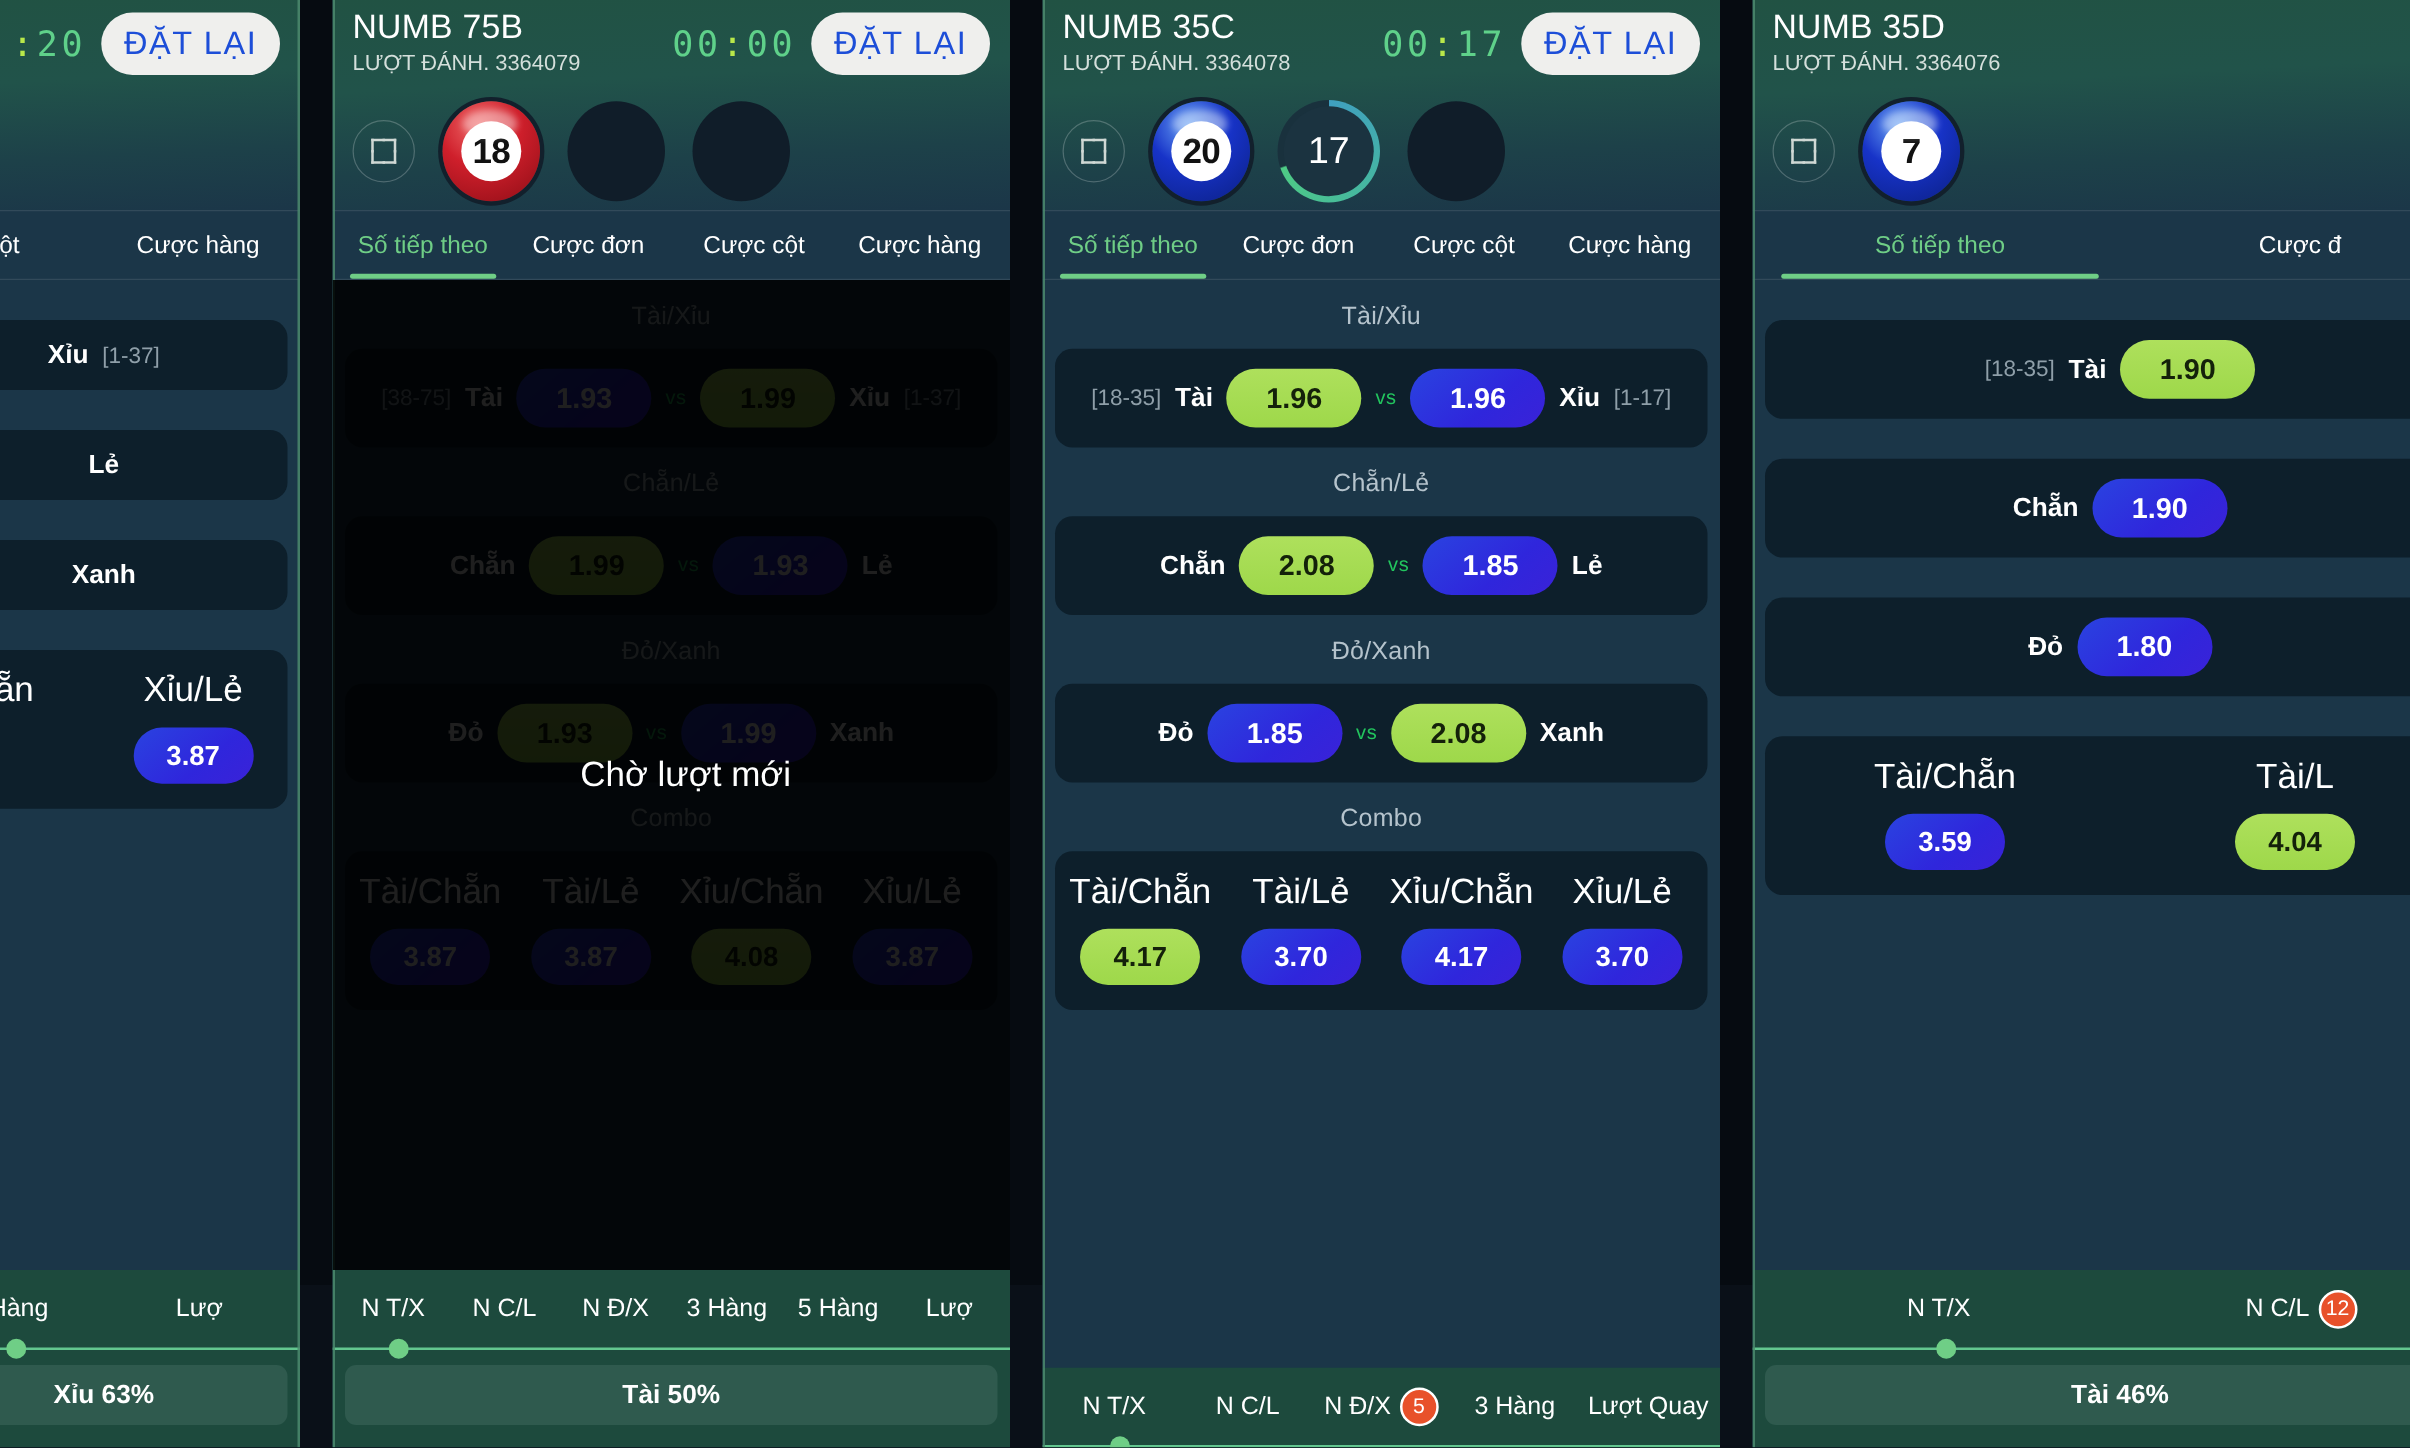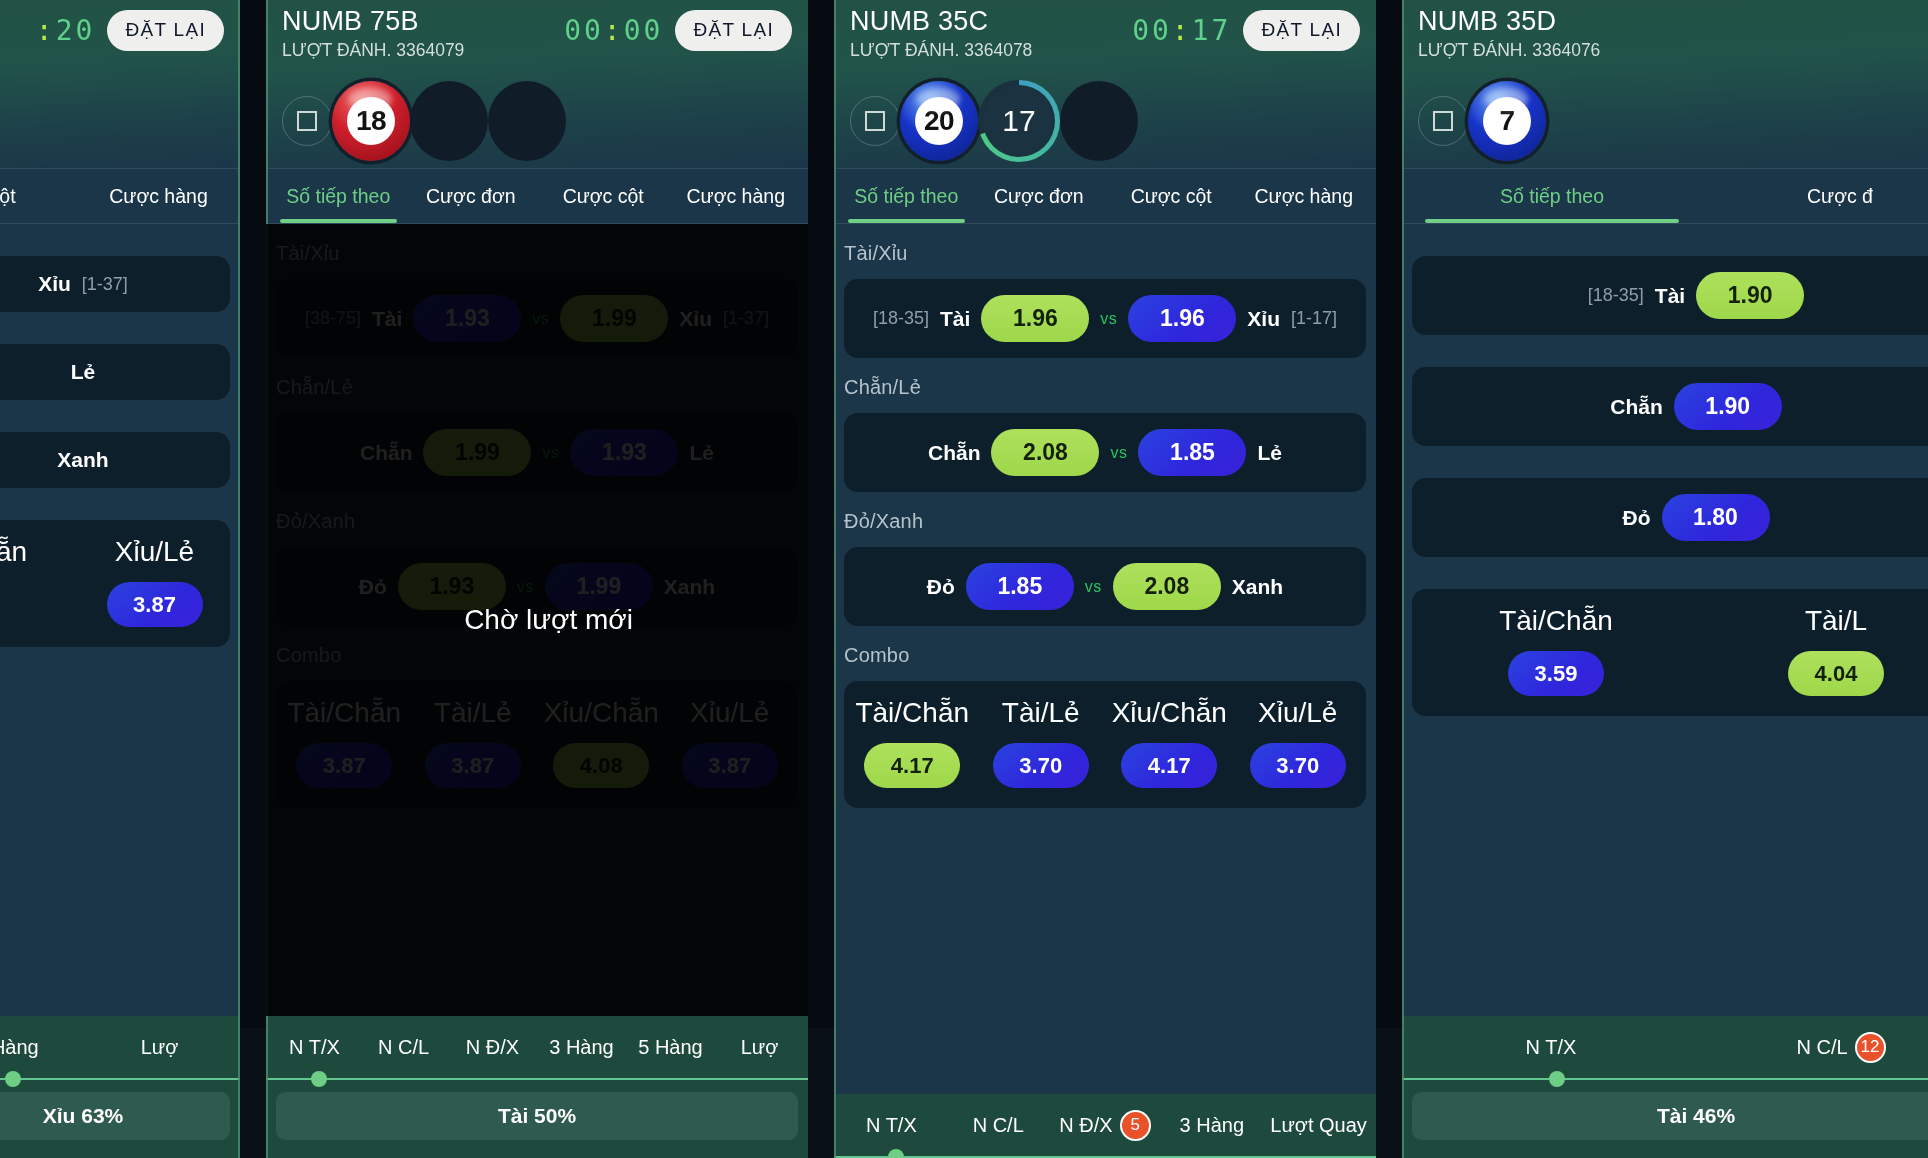--- a/index.html
+++ b/index.html
@@ -62,29 +62,29 @@
     font-size: 17.5px; color: #d4dfdb; font-weight: 400;
     line-height: 22px; margin-top: 2px; white-space: nowrap;
   }
   .hdr-right { display: flex; align-items: center; gap: 12px; padding-top: 4px; }
   .timer {
     font-size: 28px; color: #5fd18a; letter-spacing: 3px;
     font-family: "DejaVu Sans Mono", monospace; white-space: nowrap;
   }
   .timer .colon { color: #b9e84a; }
   .reset-btn {
-    background: #efefed; color: #0f172a;
-    font-size: 19px; letter-spacing: 1.3px;
+    background: #efefed; color: #1d4ed8;
+    font-size: 26px; letter-spacing: 1.3px;
     border-radius: 26px; padding: 9px 18px 10px;
     white-space: nowrap; border: none; cursor: pointer;
   }
 
   
   .balls {
-    display: flex; align-items: center; 
+    display: flex; align-items: center; gap: 22px;
     padding: 0 16px; height: 94px;
   }
   .expand-btn {
     width: 50px; height: 50px; flex: 0 0 auto;
     border: 1.5px solid rgba(255,255,255,.22);
     border-radius: 50%;
     position: relative;
   }
   .expand-btn i {
     position: absolute; width: 11px; height: 11px;
@@ -153,21 +153,21 @@
     content: ""; position: absolute; left: 6%; right: 6%; bottom: 0;
     height: 4px; background: #6fce86; border-radius: 2px;
   }
 
   
   .board {
     flex: 1 1 auto; background: #1b3648;
     padding: 0 10px; position: relative; overflow: hidden;
   }
   .sec-title {
-    color: #b5c3cc; font-size: 20px;
+    text-align: center; color: #b5c3cc; font-size: 20px;
     padding: 18px 0 14px; letter-spacing: .2px;
   }
   .card {
     background: #0d1f2b; border-radius: 14px;
     padding: 16px 10px; display: flex;
     align-items: center; justify-content: center;
   }
   .row-line { display: flex; align-items: center; justify-content: center; gap: 11px; width: 100%; }
   .side-label { color: #ffffff; font-size: 21px; font-weight: 700; white-space: nowrap; }
   .range { color: #8f9fa9; font-size: 18px; font-weight: 400; }

